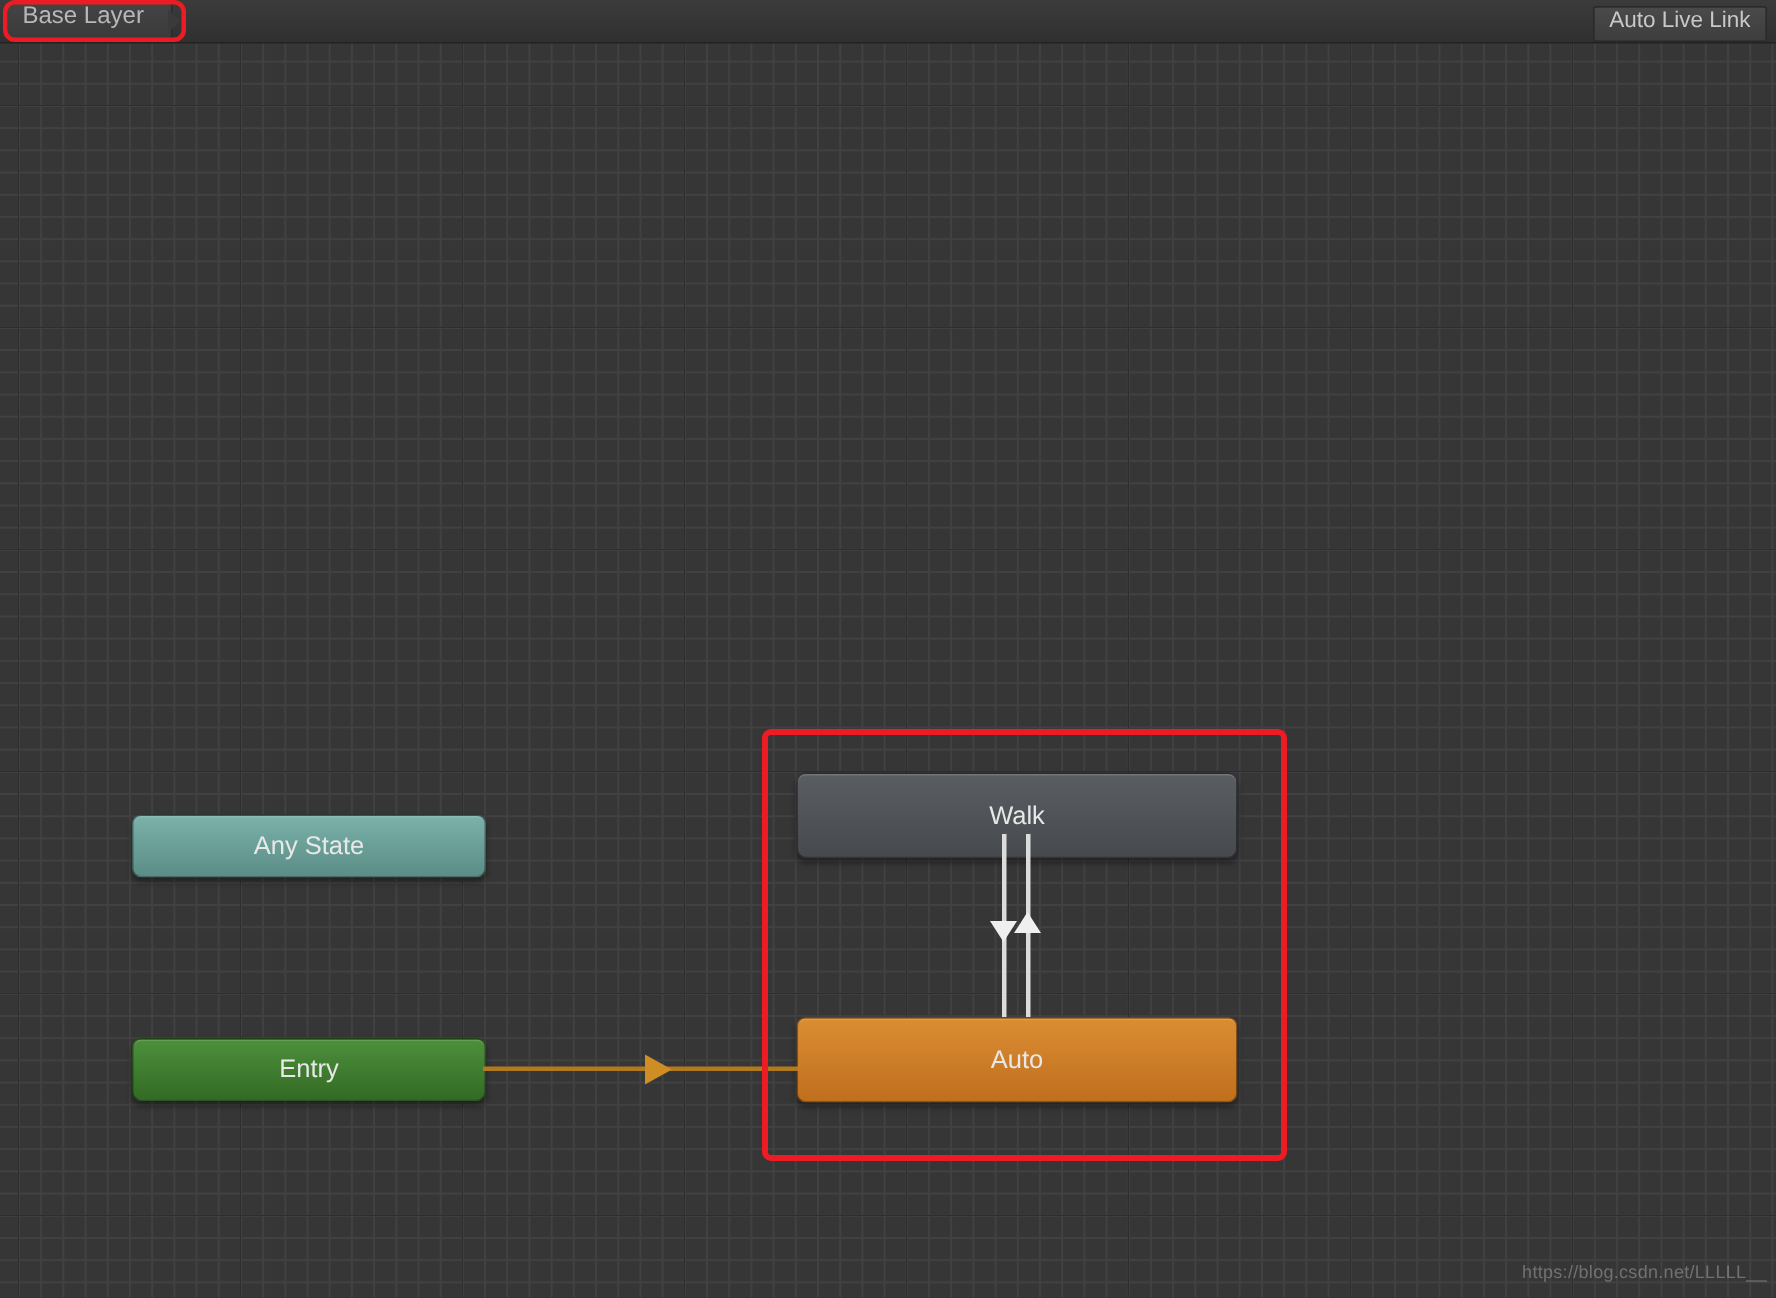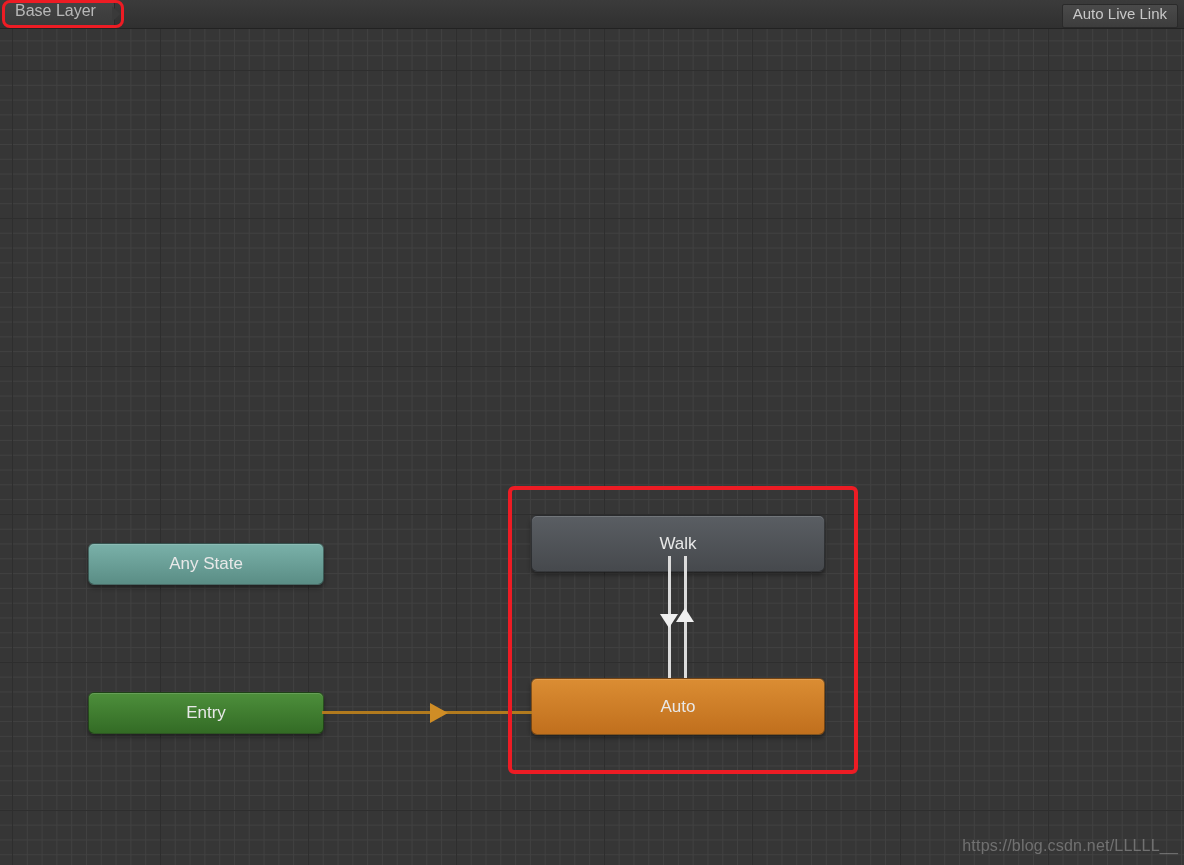--- a/index.html
+++ b/index.html
@@ -174,21 +174,21 @@
     border-left:9px solid transparent;
     border-right:9px solid transparent;
     border-bottom:14px solid #efefef;
     z-index:9;
   }
 
   
   .watermark {
     position:absolute;
     bottom: 10px; right: 6px;
-    font-size: 16px;
+    font-size: 12px;
     color: rgba(220,220,220,0.35);
     letter-spacing: .2px;
     z-index: 2;
   }
 </style>
 </head>
 <body>
 
 <div class="topbar">
   <div class="breadcrumb-item">

